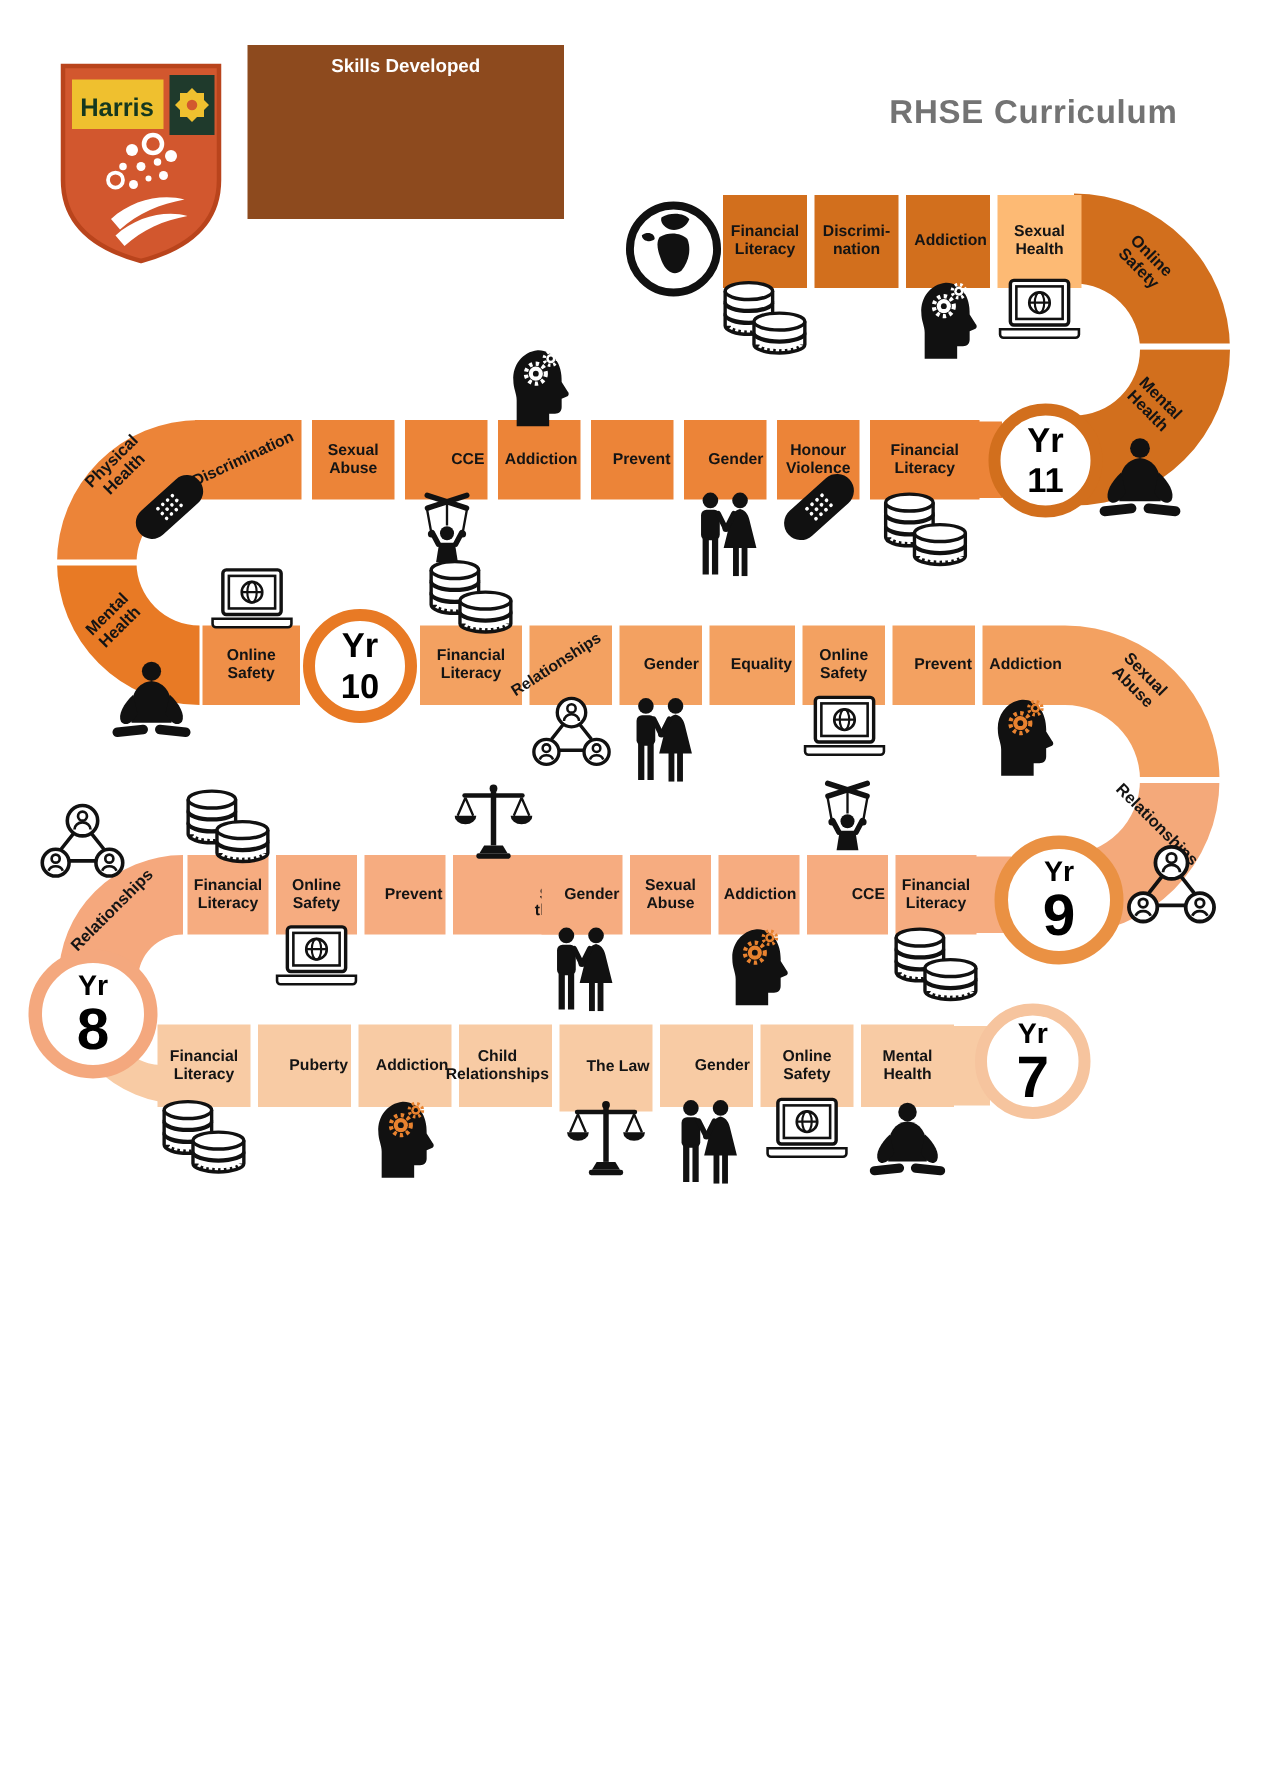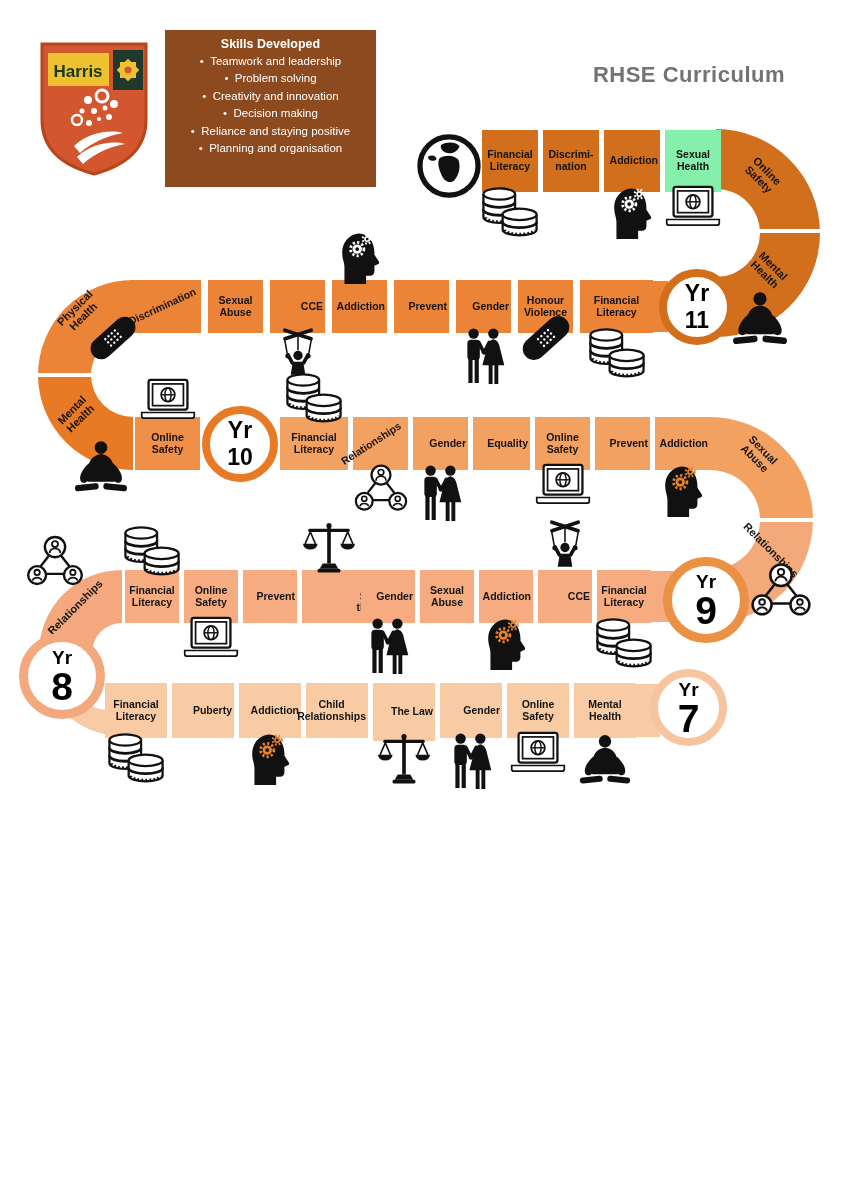--- a/index.html
+++ b/index.html
@@ -1,21 +1,21 @@
 <!DOCTYPE html>
 <html><head>
 <meta charset="utf-8">
 <style>
   html,body{margin:0;padding:0;background:#fff;}
   #canvas{position:relative;width:842px;height:1191px;background:#fff;overflow:hidden;
           font-family:"Liberation Sans",sans-serif;}
   #page-title{position:absolute;left:455px;top:62px;width:330px;text-align:right;
               font-size:22px;font-weight:bold;color:#737373;letter-spacing:0.5px;}
   
-  #skills-box{position:absolute;left:165px;top:30px;width:211px;height:157px;color:#fff;
+  #skills-box{position:absolute;left:165px;top:30px;width:211px;height:116px;color:#fff;
               text-align:center;padding:7px 5px;box-sizing:border-box;}
   #skills-title{font-size:12.5px;font-weight:bold;margin:0 0 2px 0;}
   #skills-list{margin:0;padding:0;list-style:none;}
   #skills-list li{font-size:11.5px;line-height:1.52;}
   #skills-list li::before{content:"\2022\00a0\00a0";}
   
   #curves{position:absolute;left:0;top:0;z-index:0;}
   .tile-row{position:absolute;z-index:2;}
   .tile{position:absolute;top:0;display:flex;align-items:center;justify-content:flex-end;
         text-align:center;}
@@ -189,28 +189,20 @@
       <circle cx="73" cy="79" r="3"></circle>
     </g>
     <g fill="#fff">
       <path d="M38,108 C52,95 72,91 87,95 C71,98 56,104 44,115 Z"></path>
       <path d="M41,119 C55,106 75,102 89,106 C73,109 59,115 47,126 Z"></path>
     </g>
   </svg>
 
   <div id="skills-box" style="background: rgb(141, 74, 30);">
     <p id="skills-title">Skills Developed</p>
-    <ul id="skills-list">
-        <li>Teamwork and leadership</li>
-        <li>Problem solving</li>
-        <li>Creativity and innovation</li>
-        <li>Decision making</li>
-        <li>Reliance and staying positive</li>
-        <li>Planning and organisation</li>
-      </ul>
   </div>
 
   <div id="page-title">RHSE Curriculum</div>
 
   <svg id="curves" width="842" height="1191" viewBox="0 0 842 1191">
     <path d="M716,129 A104,104 0 0 1 820,233 L760,233 A44,44 0 0 0 716,189 Z" fill="#D26F1D"></path>
     <path d="M820,233 A104,104 0 0 1 716,337 L716,277 A44,44 0 0 0 760,233 Z" fill="#D26F1D"></path>
     <path d="M133,280 A95,95 0 0 0 38,375 L91,375 A42,42 0 0 1 133,333 Z" fill="#EC8438"></path>
     <path d="M38,375 A95,95 0 0 0 133,470 L133,417 A42,42 0 0 1 91,375 Z" fill="#E87A25"></path>
     <path d="M710,417 A103,103 0 0 1 813,520 L760,520 A50,50 0 0 0 710,470 Z" fill="#F3A161"></path>
@@ -244,21 +236,21 @@
         </div>
         <div class="tile" style="left: 61px; width: 56px; height: 62px; background: rgb(210, 111, 29);">
           <span class="tile-label">Discrimi-nation</span>
         </div>
         <div class="tile" style="left: 122px; width: 56px; height: 62px; background: rgb(210, 111, 29);">
           <span class="tile-label">Addiction</span>
           <svg width="50" height="56" class="icon icon-white" style="left: 3px; top: 55px;">
             <use href="#head-gears-icon" xlink:href="#head-gears-icon" width="100%" height="100%"></use>
           </svg>
         </div>
-        <div class="tile" style="left: 183px; width: 56px; height: 62px; background: #86efac;">
+        <div class="tile" style="left: 183px; width: 56px; height: 62px; background: #fdba74;">
           <span class="tile-label">Sexual Health</span>
           <svg width="64" height="45" class="icon" style="left: -4px; top: 55px;">
             <use href="#laptop-icon" xlink:href="#laptop-icon" width="100%" height="100%"></use>
           </svg>
         </div>
       </div>
       <div class="tile-row" style="left: 130px; top: 280px; width: 523px; height: 53px;">
         <div class="tile" style="left: 0px; width: 71px; height: 53px; background: rgb(236, 132, 56);">
           <span class="tile-label rot" style="transform: rotate(-25deg);">Discrimination</span>
         </div>

